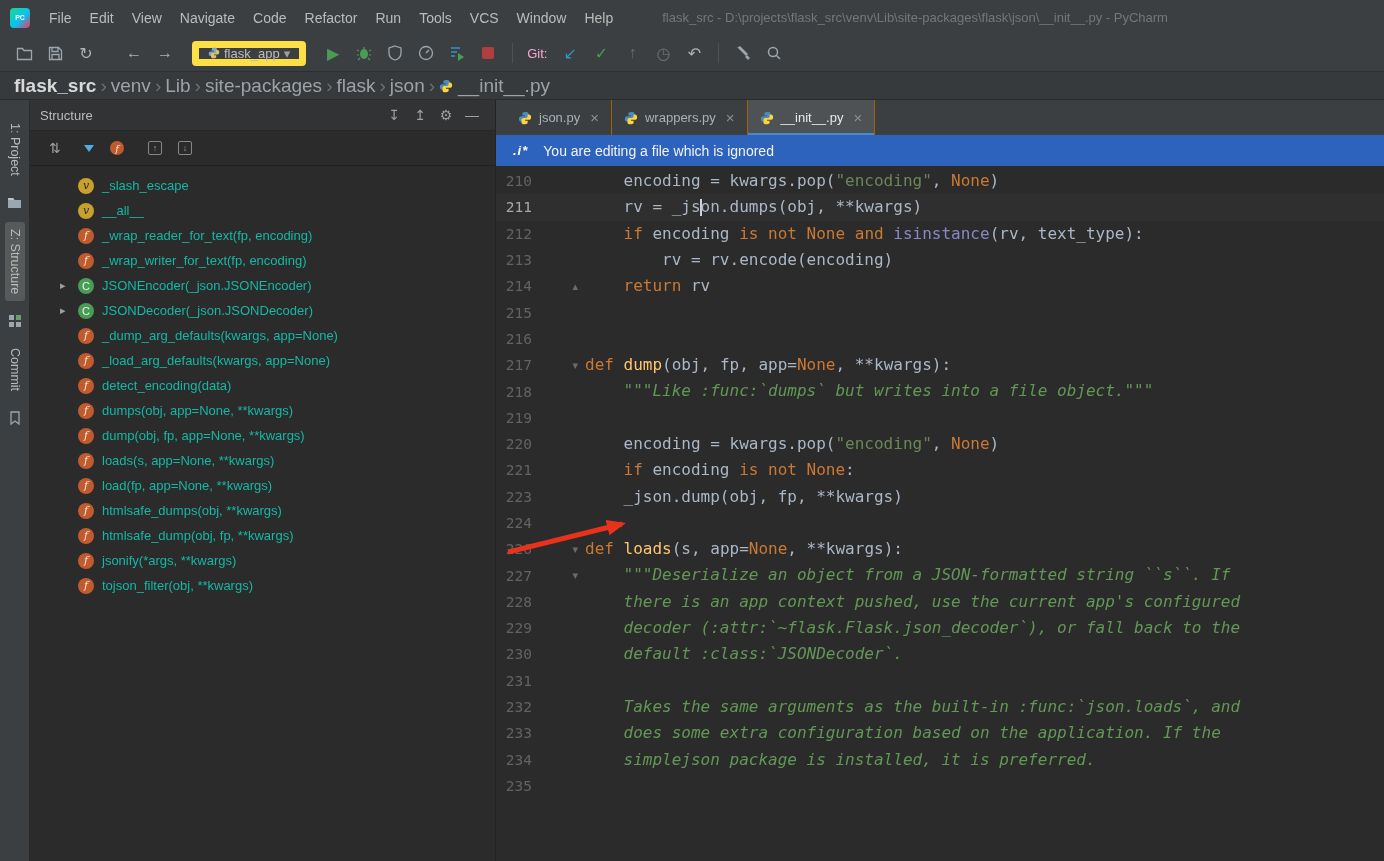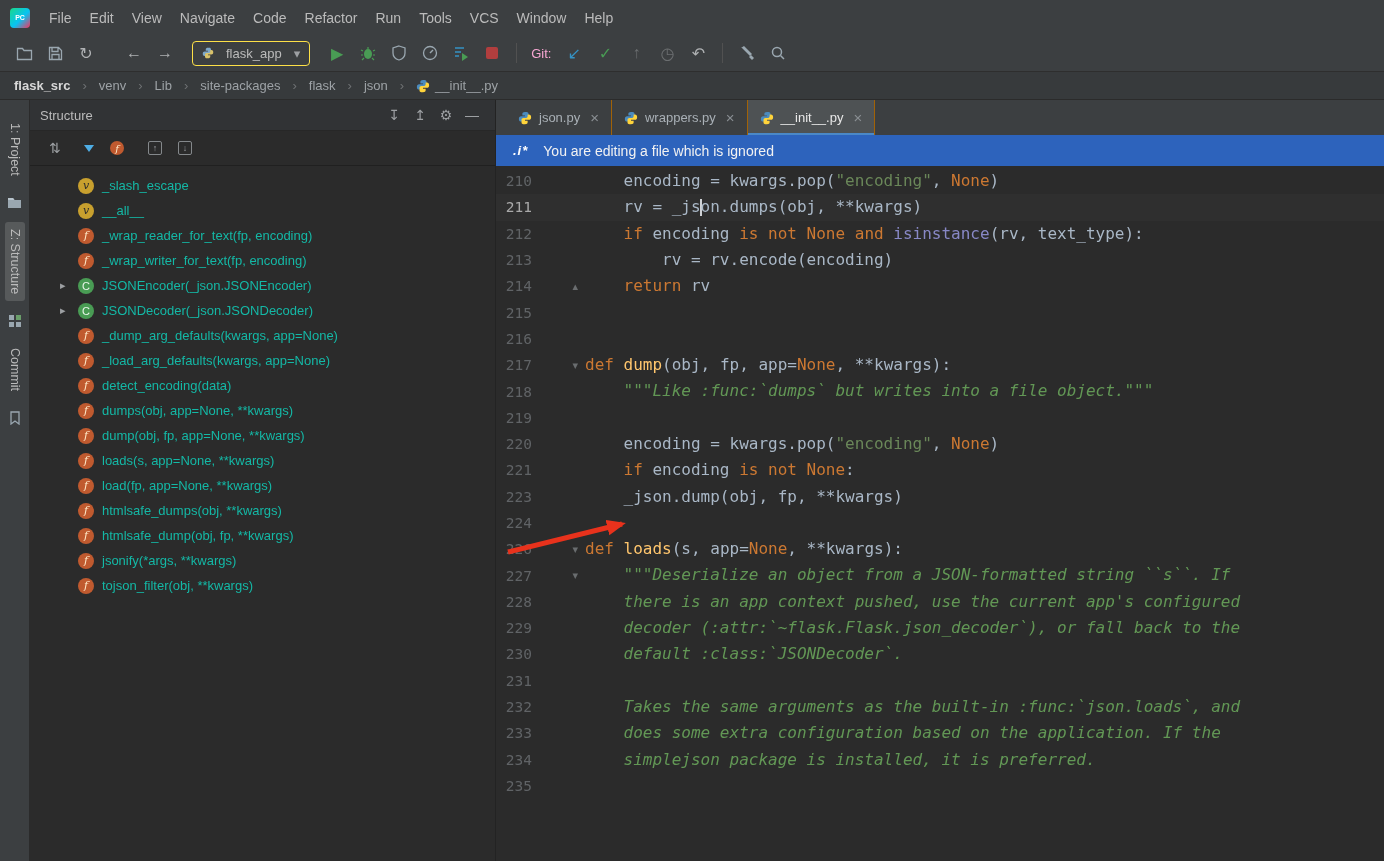--- a/index.html
+++ b/index.html
@@ -18,27 +18,27 @@
   
   .toolbar{height:37px;background:var(--chrome,#3C3F41);border-bottom:1px solid #2E2E2E;
            display:flex;align-items:center;padding:0 10px;gap:3px}
   .tbtn{min-width:28px;height:26px;display:flex;align-items:center;justify-content:center;
         font-size:16px;color:#AFB1B3;border-radius:3px}
   .tbtn.dim{color:#6B6E70}
   .tbtn.green{color:var(--run_green,#499C54)}
   .tbtn.blue{color:var(--git_blue,#3592C4)}
   .stop-sq{width:12px;height:12px;border-radius:2px;background:var(--stop_red,#B13E3E)}
   .sep{width:1px;height:20px;background:#515151;margin:0 7px}
-  .combo{height:25px;border:1px solid #fde047;border-radius:4px;display:flex;align-items:center;
-         padding:0 9px;gap:12px;margin:0 10px;font-size:13px;color:#BBBBBB}
+  .combo{height:25px;border:7px solid #fde047;border-radius:4px;display:flex;align-items:center;
+         padding:0 9px;gap:4px;margin:0 10px;font-size:13px;color:#BBBBBB}
   .git-label{font-size:13px;color:#f9a8d4;margin:0 6px 0 4px}
 
   
   .crumbs{height:28px;background:#373A3C;display:flex;align-items:center;padding:0 14px;
-          font-size:13px;color:#9DA2A6;gap:12px;border-bottom:1px solid #2B2B2B}
+          font-size:19px;color:#9DA2A6;gap:4px;border-bottom:1px solid #2B2B2B}
   .crumb{display:flex;align-items:center;gap:5px;white-space:nowrap}
   .crumb.first span{color:#D8D8D8;font-weight:bold}
   .crumb-sep{color:#6E7173}
 
   
   .main{display:flex;height:761px;position:relative}
 
   .stripe{width:30px;background:var(--chrome,#3C3F41);border-right:1px solid #2B2B2B;
           display:flex;flex-direction:column;align-items:center;padding-top:16px;gap:13px;flex:none}
   .vbtn{writing-mode:vertical-rl;font-size:12.5px;color:#BBBBBB;padding:7px 3px;border-radius:3px;white-space:nowrap}
@@ -101,20 +101,21 @@
       <span class="menu-item">View</span>
       <span class="menu-item">Navigate</span>
       <span class="menu-item">Code</span>
       <span class="menu-item">Refactor</span>
       <span class="menu-item">Run</span>
       <span class="menu-item">Tools</span>
       <span class="menu-item">VCS</span>
       <span class="menu-item">Window</span>
       <span class="menu-item">Help</span>
     </div>
+  <div class="win-title">flask_src - D:\projects\flask_src\venv\Lib\site-packages\flask\json\__init__.py - PyCharm</div>
 </div>
 
 <div class="toolbar">
   <div class="tbtn">
     <svg width="17" height="15">
         <path fill="none" stroke="#9AA7B0" stroke-width="1.3" d="M1.5 13.5v-11h5l1.5 2h7.5v9z"></path>
       </svg>
   </div>
   <div class="tbtn">
     <svg width="15" height="15">

